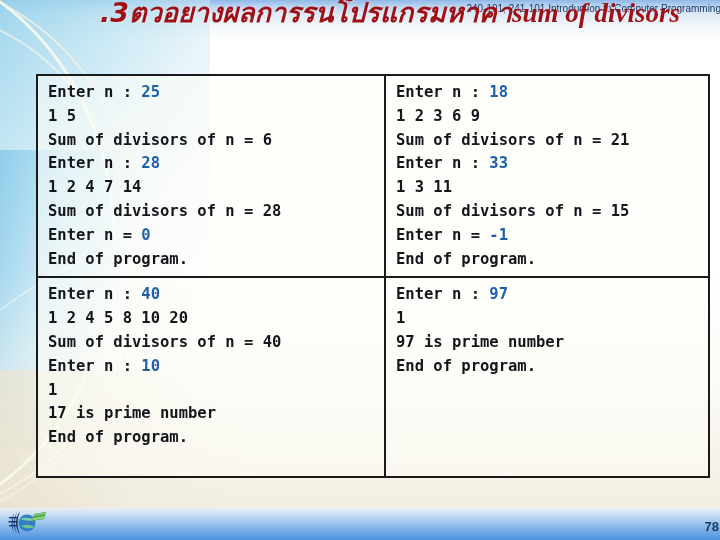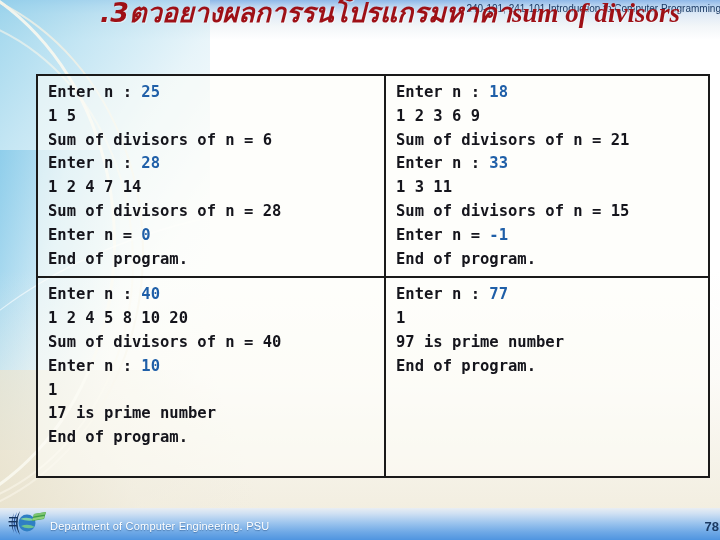--- a/index.html
+++ b/index.html
@@ -265,21 +265,21 @@
       <td class="left cell-bot">
         <pre class="console"><span>Enter n : </span><span class="inp">40</span>
 <span>1 2 4 5 8 10 20</span>
 <span>Sum of divisors of n = 40</span>
 <span>Enter n : </span><span class="inp">10</span>
 <span>1</span>
 <span>17 is prime number</span>
 <span>End of program.</span></pre>
       </td>
       <td class="right cell-bot">
-        <pre class="console"><span>Enter n : </span><span class="inp">77</span>
+        <pre class="console"><span>Enter n : </span><span class="inp">97</span>
 <span>1</span>
 <span>97 is prime number</span>
 <span>End of program.</span></pre>
       </td>
     </tr>
   </tbody>
     </table>
 
   <div class="footer-bar"></div>
 
@@ -291,17 +291,16 @@
     <path d="M12 10 Q19 7 27 11 Q20 13 12 10 Z" fill="#7fd0a0"></path>
     <path d="M13 17 Q20 14 27 18 Q19 21 13 17 Z" fill="#6cc48f"></path>
     <path d="M26 5 L38 3 L36 10 L24 12 Z" fill="#3f9e45"></path>
     <path d="M26 5 L38 3 L37.2 5.6 L25.4 7.6 Z" fill="#7dc46f"></path>
     <path d="M24.6 9 L36.4 7 L36 9.4 L24.2 11.4 Z" fill="#8fd07c"></path>
     <rect x="1" y="8" width="8" height="1.4" fill="#16355f"></rect>
     <rect x="0.5" y="12" width="9" height="1.4" fill="#16355f"></rect>
     <rect x="1" y="16" width="8" height="1.4" fill="#16355f"></rect>
   </svg>
 
-  <div class="footer-text">Department of Computer Engineering. PSU</div>
 
   <div class="page-num">78</div>
 
 </div>
 
 </body></html>

